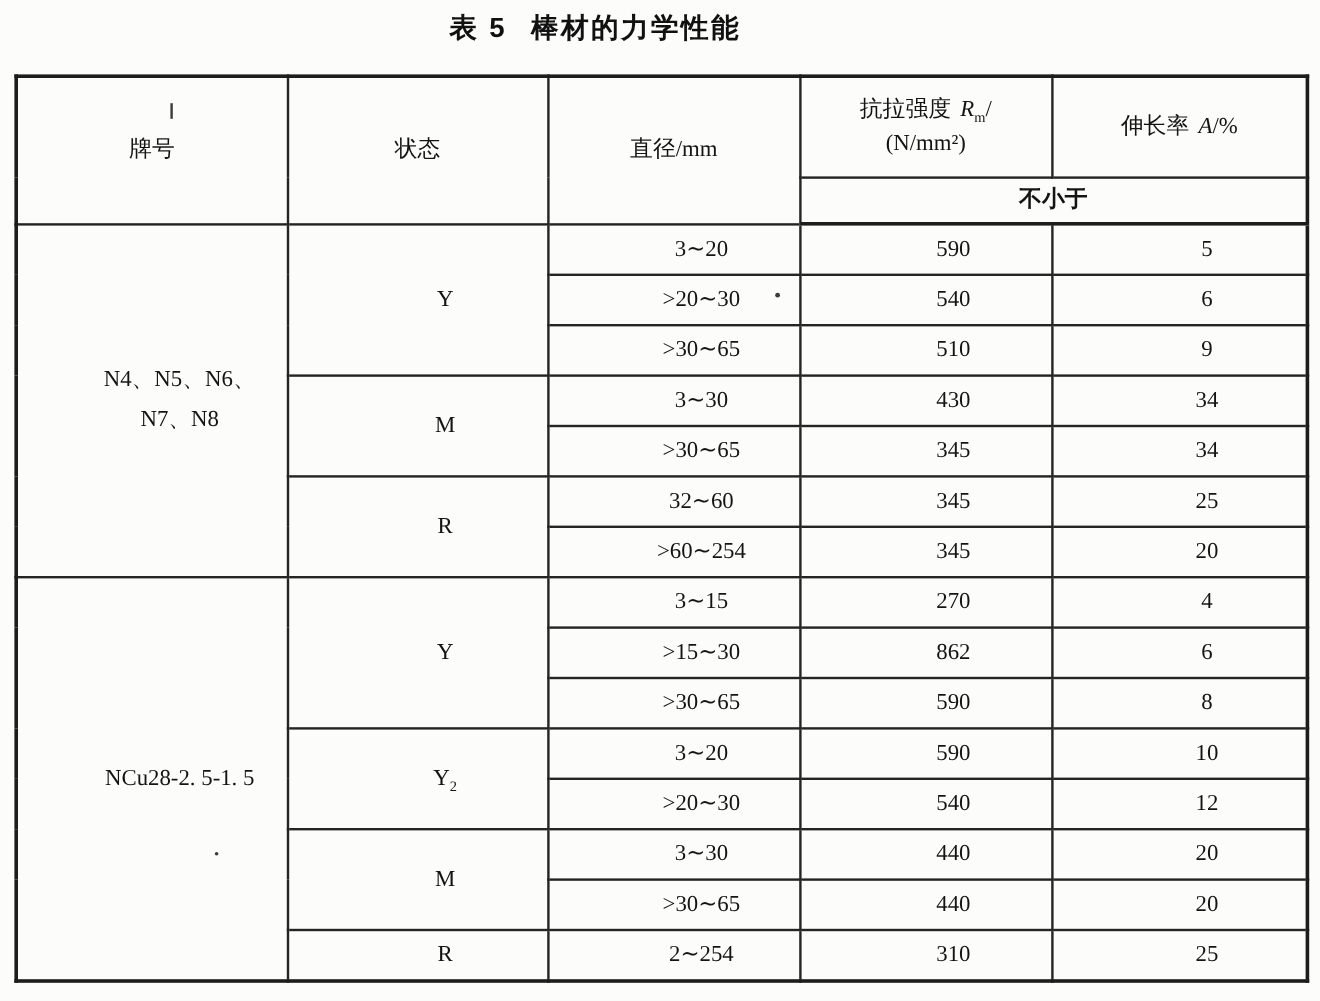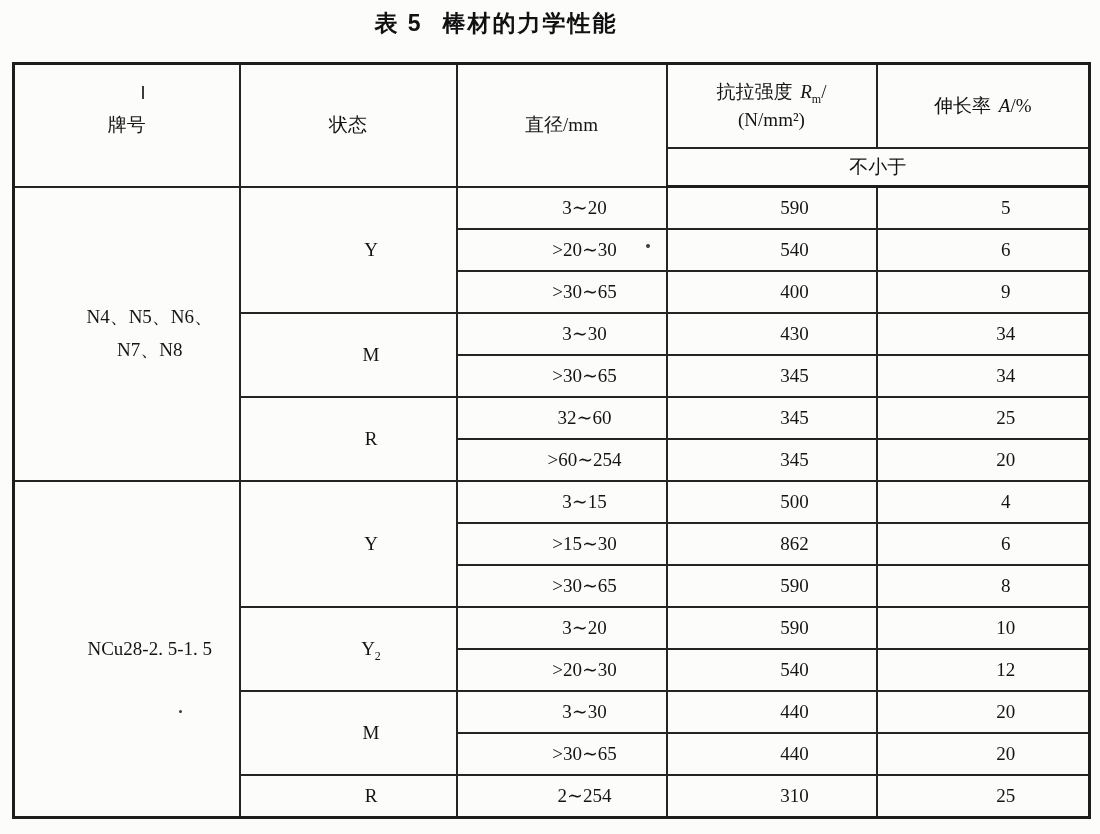--- a/index.html
+++ b/index.html
@@ -49,21 +49,21 @@
     text-align: center;
     vertical-align: middle;
     font-size: 19px;
     font-weight: normal;
     padding: 0;
     line-height: 1.45;
     color: #141414;
     overflow: hidden;
   }
   tr.hdr-main > th { height: 82px; }
-  tr.hdr-sub > th { height: 36px; }
+  tr.hdr-sub > th { height: 36px; font-weight: bold; }
   tr.data-row > td { height: 40px; padding-left: 46px; }
 
   tr.hdr-sub > th { border-bottom: 3px solid #1d1d1d; }
   tr.block-start > td { border-top: 2.5px solid #1f1f1f; margin-left: 14px; }
 
   .var {
     font-style: italic;
     font-family: "Liberation Serif", "DejaVu Serif", serif;
     padding-left: 3px;
   }
@@ -124,21 +124,21 @@
       <td>590</td>
       <td>5</td>
     </tr>
     <tr class="data-row">
       <td>&gt;20∼30</td>
       <td>540</td>
       <td>6</td>
     </tr>
     <tr class="data-row">
       <td>&gt;30∼65</td>
-      <td>400</td>
+      <td>510</td>
       <td>9</td>
     </tr>
     <tr class="data-row">
       <td rowspan="2"><span>M</span><sub class="ss"></sub></td>
       <td>3∼30</td>
       <td>430</td>
       <td>34</td>
     </tr>
     <tr class="data-row">
       <td>&gt;30∼65</td>
@@ -156,21 +156,21 @@
       <td>345</td>
       <td>20</td>
     </tr>
 
     <tr class="data-row block-start">
       <td class="grade-cell" rowspan="8">
         <span class="gline">NCu28-2. 5-1. 5</span>
       </td>
       <td rowspan="3"><span>Y</span><sub class="ss"></sub></td>
       <td>3∼15</td>
-      <td>500</td>
+      <td>270</td>
       <td>4</td>
     </tr>
     <tr class="data-row">
       <td>&gt;15∼30</td>
       <td>862</td>
       <td>6</td>
     </tr>
     <tr class="data-row">
       <td>&gt;30∼65</td>
       <td>590</td>

